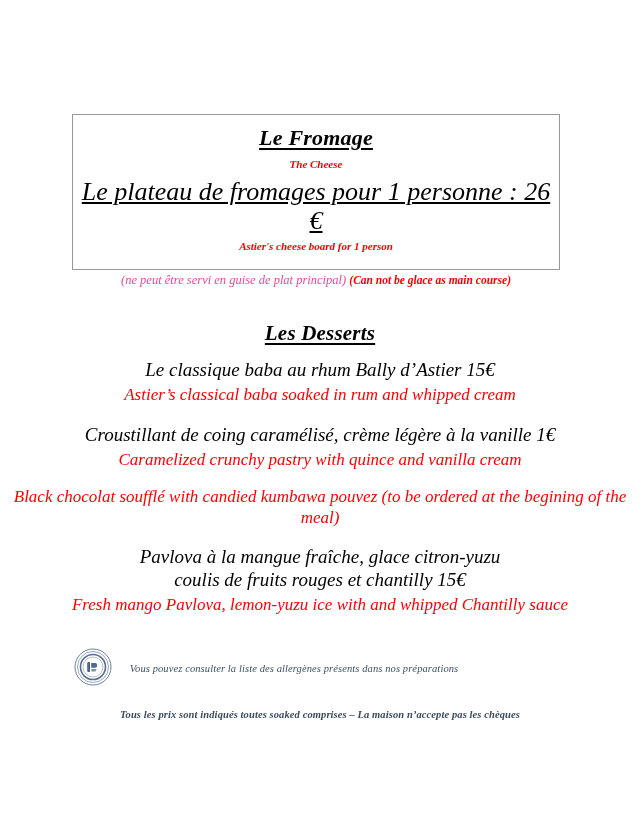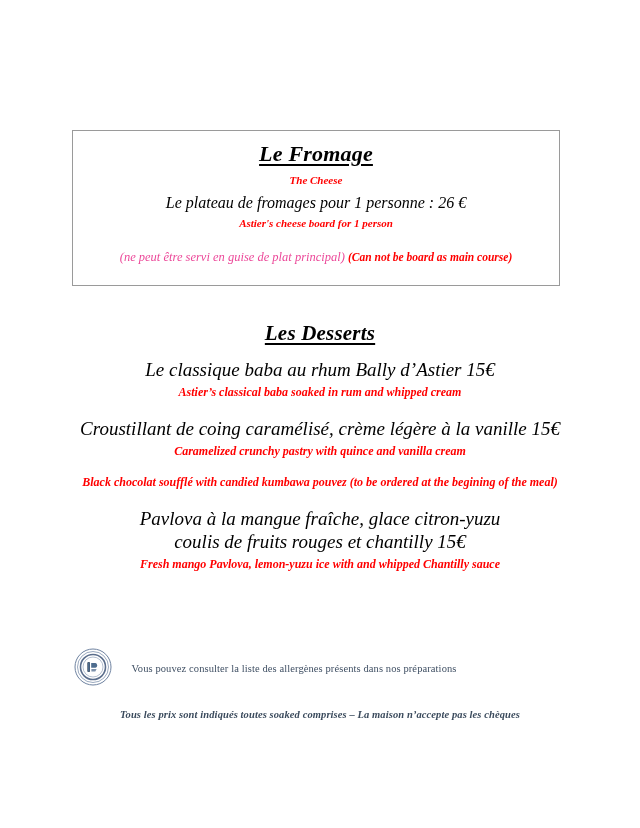--- a/index.html
+++ b/index.html
@@ -26,21 +26,20 @@
   
   .cheese-box {
     position: absolute;
     left: 72px;
     top: 114px;
     width: 488px;
     height: 156px;
     border: 1px solid #9a9a9a;
     box-sizing: border-box;
     text-align: center;
-    margin-top: 16px;
   }
 
   .section-title {
     font-style: italic;
     font-weight: bold;
     text-decoration: underline;
     text-underline-offset: 3px;
     letter-spacing: 0.2px;
     line-height: 1.05;
   }
@@ -56,24 +55,25 @@
     font-weight: bold;
     line-height: 1.1;
   }
 
   .cheese-trans {
     font-size: 11px;
     margin-top: 9px;
   }
 
   .cheese-item {
-    font-size: 16px;
+    font-size: 26px;
     font-style: italic;
     margin-top: 8px;
     line-height: 1.1;
+    text-decoration: underline;
   }
 
   .cheese-item-trans {
     font-size: 11px;
     margin-top: 5px;
   }
 
   .cheese-note {
     margin-top: 21px;
     font-size: 12.5px;
@@ -110,22 +110,22 @@
     font-size: 19px;
     font-style: italic;
     line-height: 1.22;
     padding: 0 18px;
   }
   .dish-fr .line2 { display: block; }
 
   .dish-en {
     color: #ff0000;
     font-style: italic;
-    font-weight: bold;
-    font-size: 12px;
+    font-weight: normal;
+    font-size: 17px;
     margin-top: 4px;
     padding: 0 10px;
     line-height: 1.2;
   }
 
   
   .logo {
     position: absolute;
     left: 74px;
     top: 648px;
@@ -134,20 +134,21 @@
   }
 
   .allergens {
     position: absolute;
     left: 0;
     top: 663px;
     width: 548px;
     text-align: center;
     padding-left: 40px;
     box-sizing: border-box;
+    font-style: italic;
     font-size: 10.5px;
     color: #3f4f63;
     letter-spacing: 0.1px;
   }
 
   .prices-note {
     position: absolute;
     left: 0;
     top: 709px;
     width: 640px;
@@ -164,37 +165,37 @@
 
 <div class="page">
 
   <div class="cheese-box">
     <div class="section-title cheese-title">Le Fromage</div>
     <div class="trans cheese-trans">The Cheese</div>
     <div class="cheese-item">Le plateau de fromages pour 1 personne : 26 €</div>
     <div class="trans cheese-item-trans">Astier's cheese board for 1 person</div>
     <div class="cheese-note">
       <span class="fr">(ne peut être servi en guise de plat principal)</span>
-      <span class="en">(Can not be board as main course)</span>
+      <span class="en">(Can not be glace as main course)</span>
     </div>
   </div>
 
   <div class="desserts">
     <div class="section-title desserts-title">Les Desserts</div>
 
     <div class="dish">
       <div class="dish-fr">
         <span>Le classique baba au rhum Bally d’Astier 15€</span>
       </div>
       <div class="dish-en">Astier’s classical baba soaked in rum and whipped cream</div>
     </div>
 
     <div class="dish">
       <div class="dish-fr">
-        <span>Croustillant de coing caramélisé, crème légère à la vanille 15€</span>
+        <span>Croustillant de coing caramélisé, crème légère à la vanille 1€</span>
       </div>
       <div class="dish-en">Caramelized crunchy pastry with quince and vanilla cream</div>
     </div>
 
     <div class="dish">
       <div class="dish-en">Black chocolat soufflé with candied kumbawa pouvez (to be ordered at the begining of the meal)</div>
     </div>
 
     <div class="dish">
       <div class="dish-fr">

